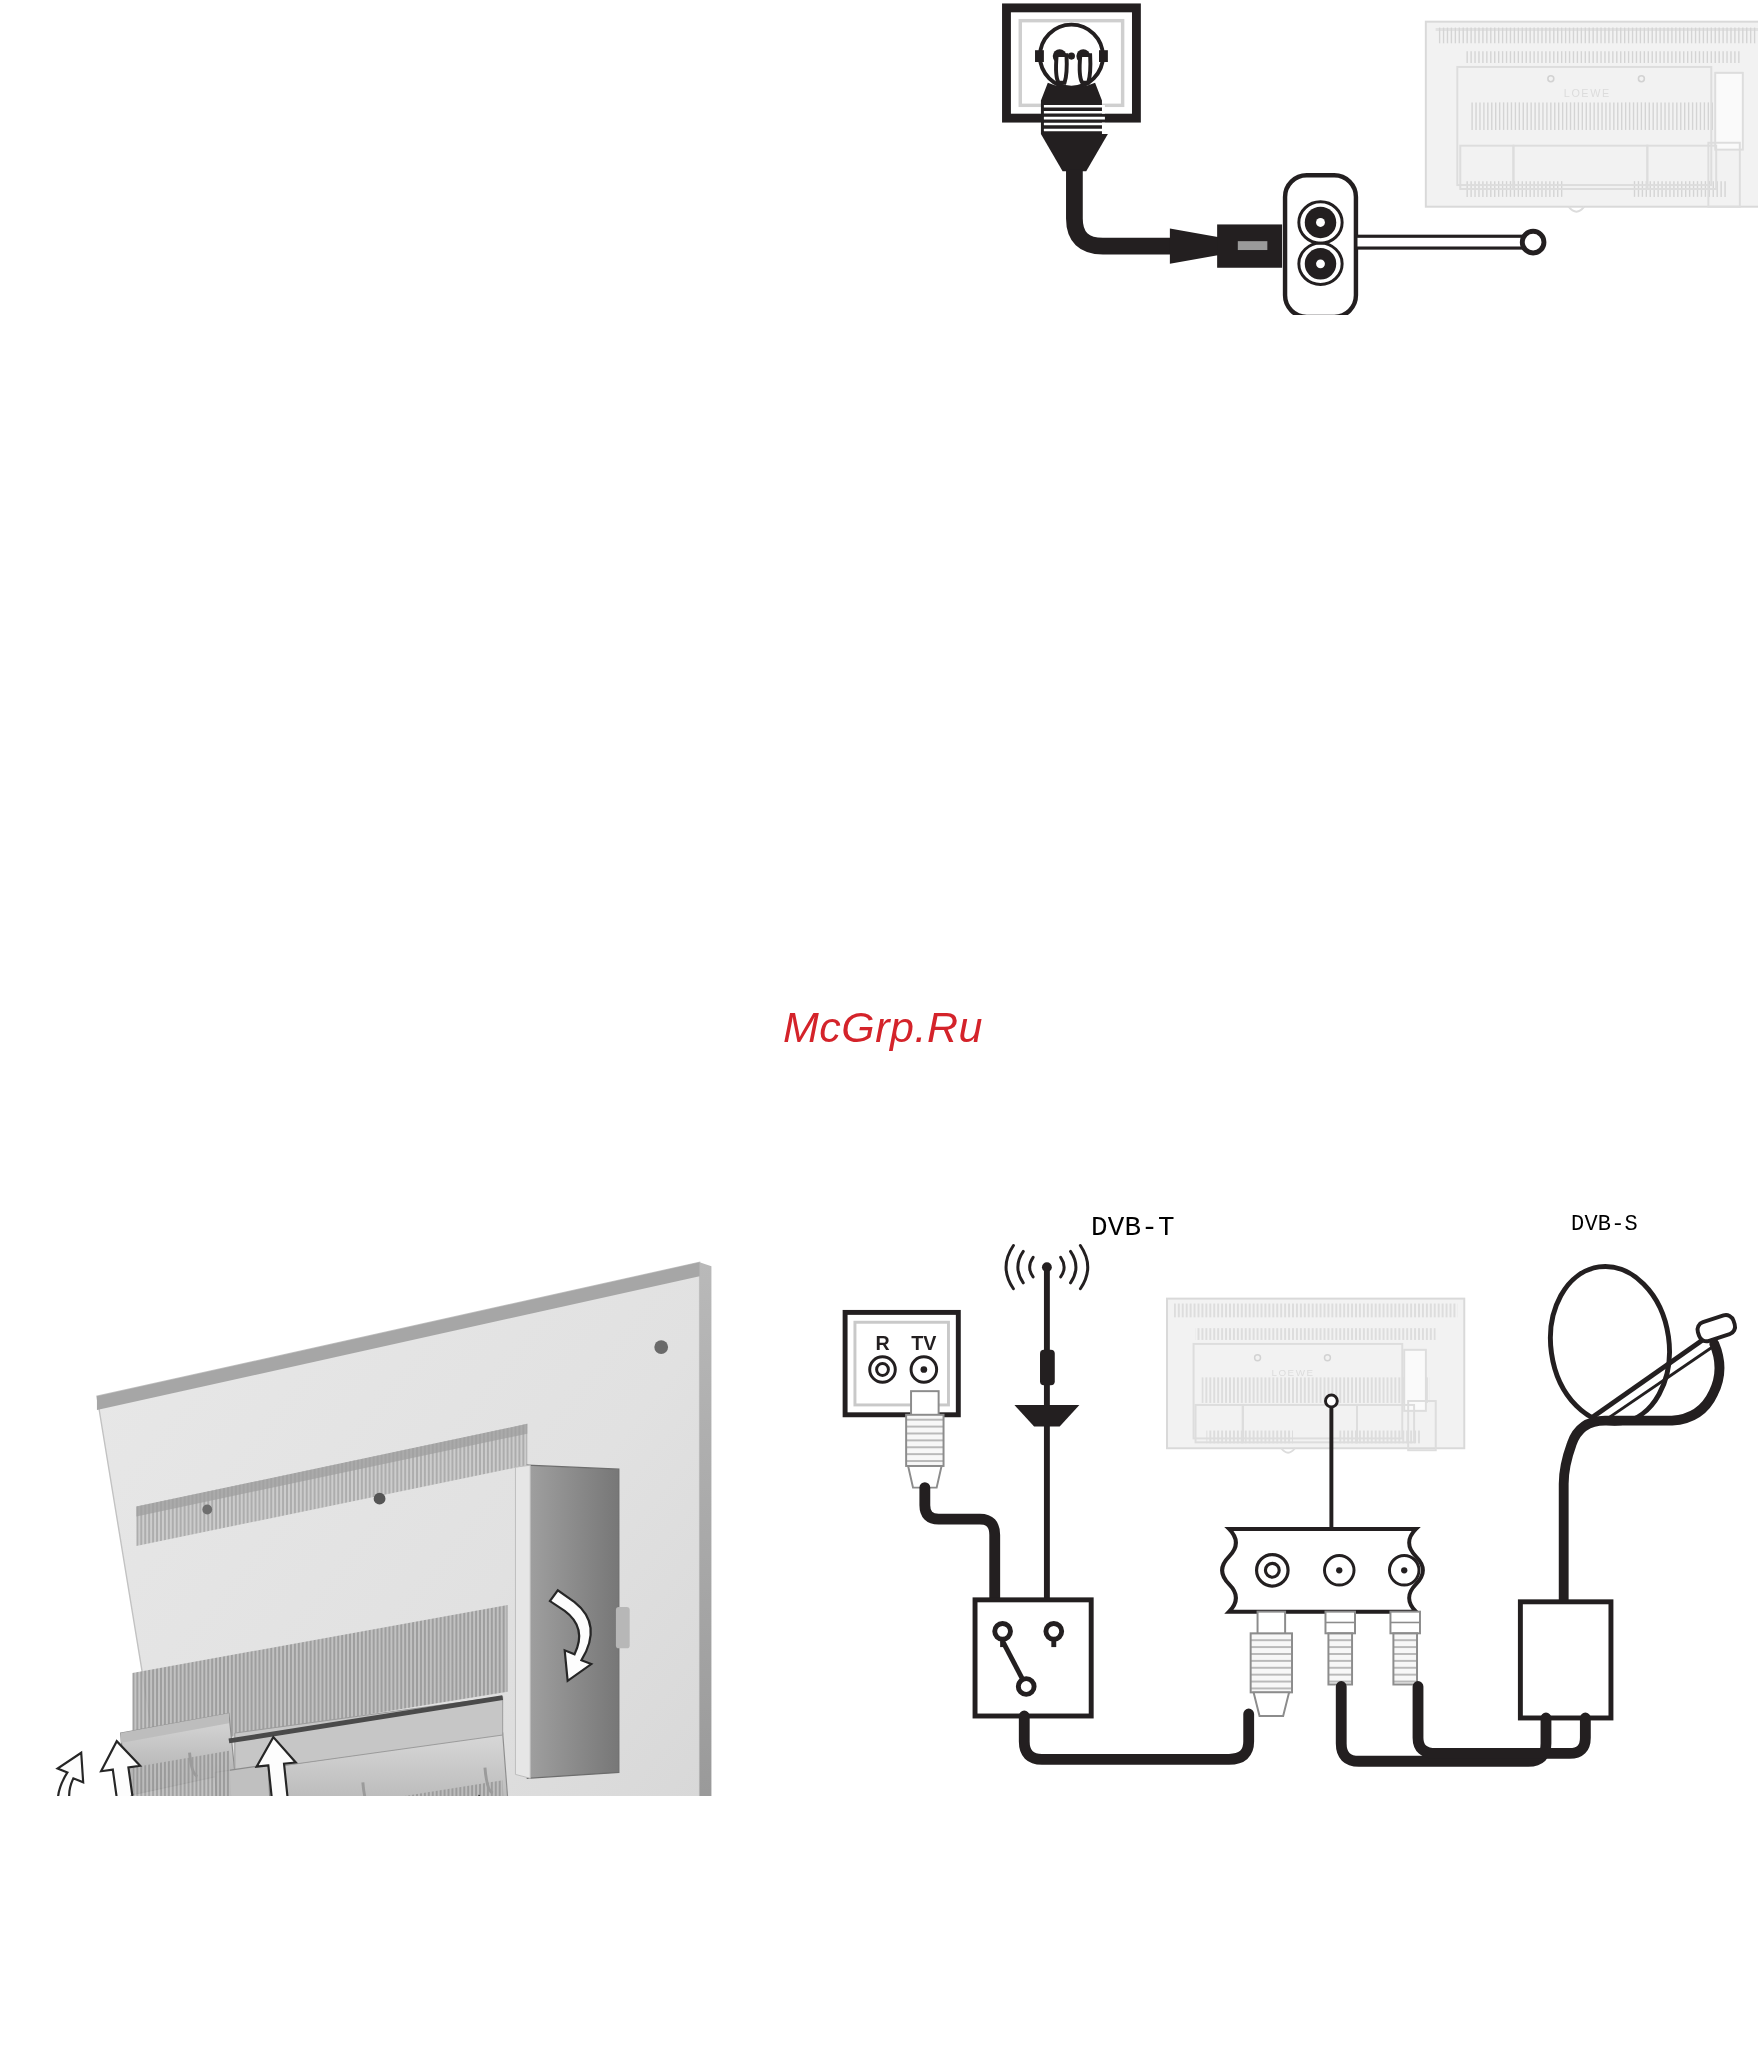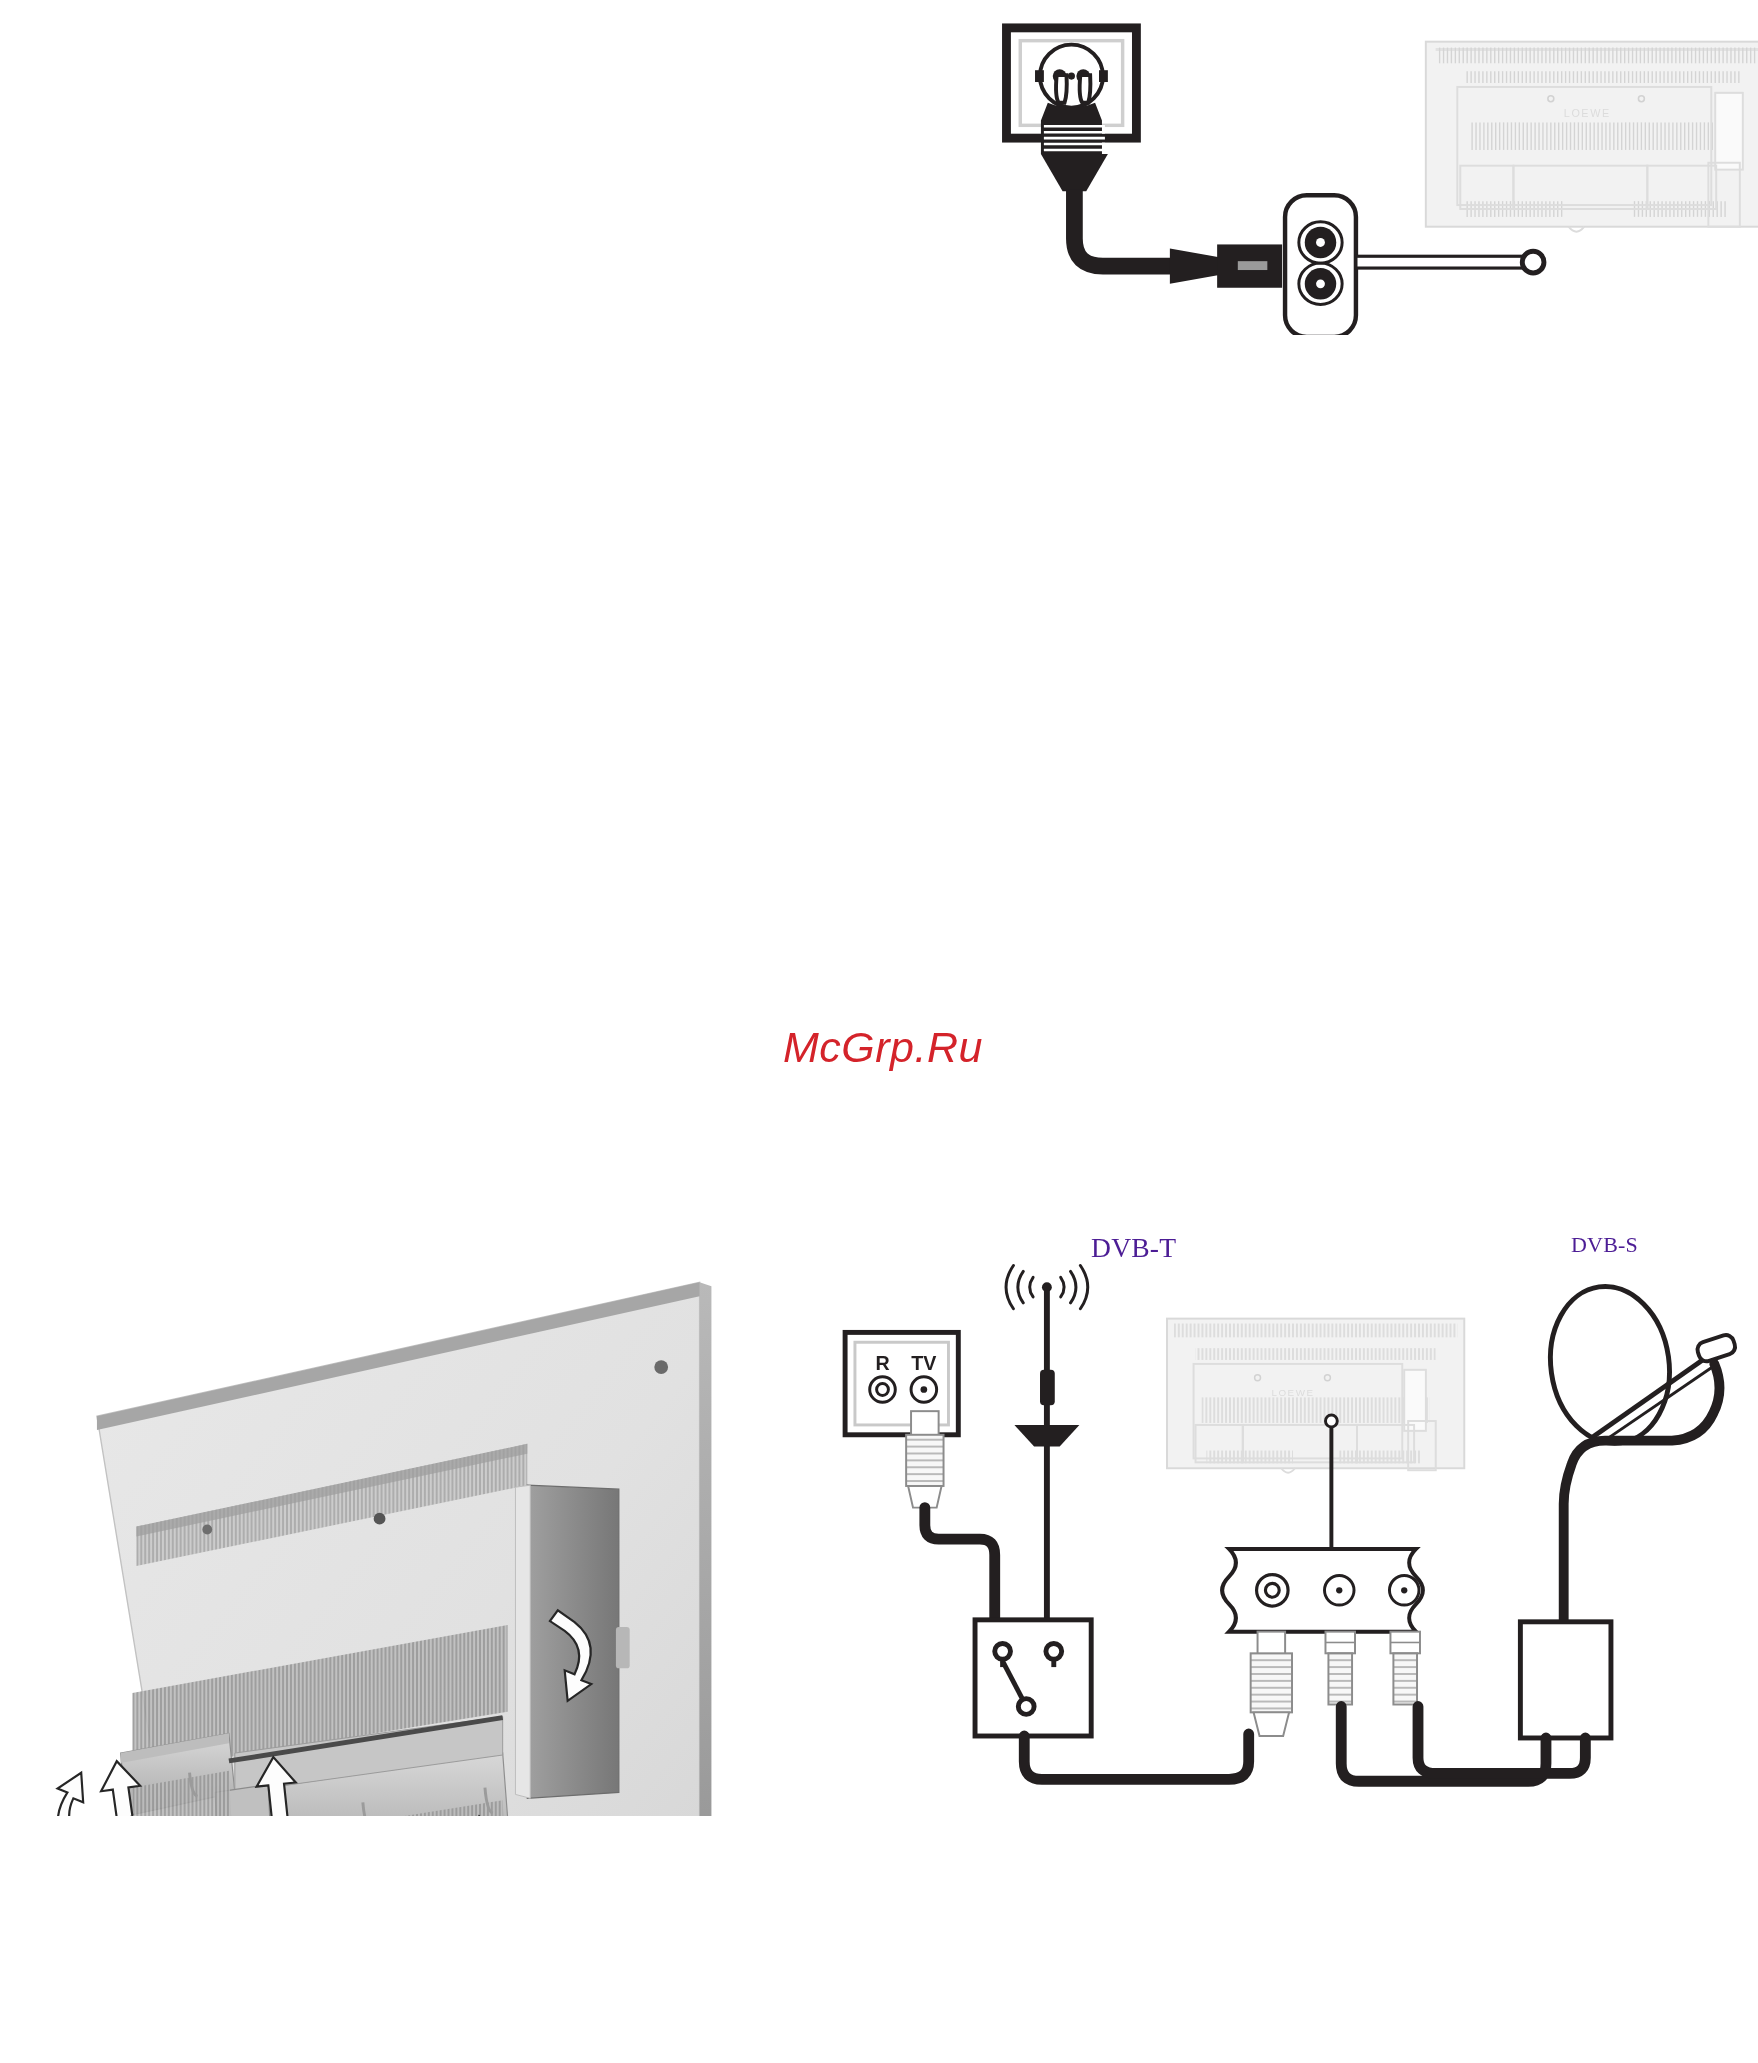--- a/index.html
+++ b/index.html
@@ -11,27 +11,26 @@
   body {
     font-family: "Liberation Sans", sans-serif;
     color: #231f20;
   }
   #page {
     position: relative;
     width: 1758px;
     height: 1796px;
     background: #ffffff;
     overflow: hidden;
-    margin-top: 20px;
   }
   .fig { position: absolute; }
   .label {
     position: absolute;
-    font-family: Liberation Serif, serif;
-    color: #4c1d95;
+    font-family: Liberation Mono, monospace;
+    color: #000000;
     white-space: pre;
     letter-spacing: 0.2px;
   }
 
   
   #watermark {
     position: absolute;
     left: 783px;
     top: 1003px;
     font-family: "Liberation Sans", sans-serif;

